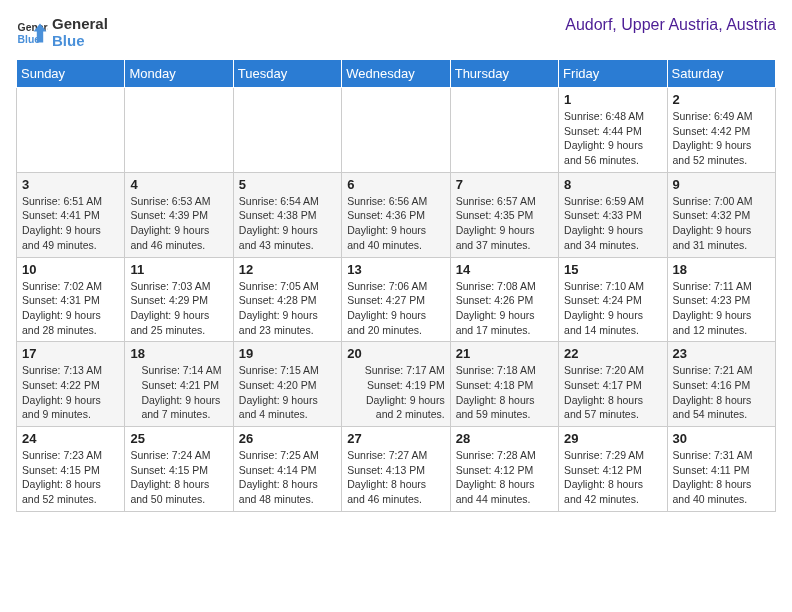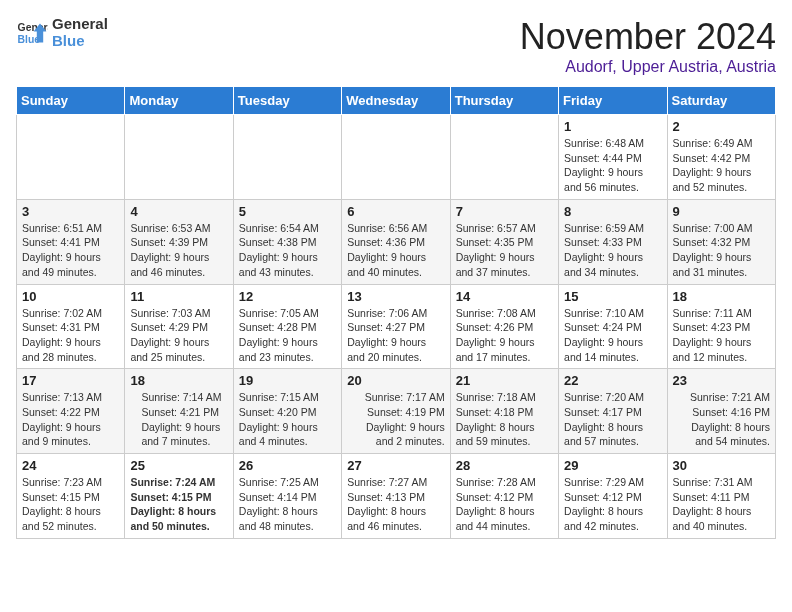--- a/index.html
+++ b/index.html
@@ -39,21 +39,21 @@
     }
     table {
       width: 100%;
       border-collapse: collapse;
       table-layout: fixed;
     }
     thead th {
       background-color: #2b7cd3;
       color: #fff;
       font-size: 13px;
-      font-weight: bold;
+      font-weight: normal;
       padding: 6px 4px;
       text-align: left;
       border: 1px solid #fff;
     }
     tbody td {
       border: 1px solid #ccc;
       vertical-align: top;
       padding: 4px 5px;
       font-size: 11px;
       color: #333;
@@ -88,21 +88,20 @@
       <text x="2" y="18" font-size="13" font-weight="bold" fill="#333" font-family="Arial">General</text>
       <text x="2" y="32" font-size="13" font-weight="bold" fill="#4a90d9" font-family="Arial">Blue</text>
       <polygon points="30,8 38,18 34,18 34,32 26,32 26,18 22,18" fill="#4a90d9"></polygon>
     </svg>
     <div>
       <div style="font-size:15px;font-weight:bold;color:#333;line-height:1.1;">General</div>
       <div style="font-size:15px;font-weight:bold;color:#4a90d9;line-height:1.1;">Blue</div>
     </div>
   </div>
   <div class="title-area">
-    <div class="month-title">November 2024</div>
     <div class="location-title">Audorf, Upper Austria, Austria</div>
   </div>
 </div>
 
 <table>
   <thead>
     <tr>
     <th>Sunday</th>
         <th>Monday</th>
         <th>Tuesday</th>
@@ -252,35 +251,35 @@
 Daylight: 8 hours and 59 minutes.</div>
         </td>
         <td>
           <span class="day-number">22</span>
           <div class="day-info" style="white-space: pre-line;">Sunrise: 7:20 AM
 Sunset: 4:17 PM
 Daylight: 8 hours and 57 minutes.</div>
         </td>
         <td>
           <span class="day-number">23</span>
-          <div class="day-info" style="white-space: pre-line; text-align: right;">Sunrise: 7:21 AM
+          <div class="day-info" style="white-space: pre-line;">Sunrise: 7:21 AM
 Sunset: 4:16 PM
 Daylight: 8 hours and 54 minutes.</div>
         </td>
       </tr>
       <tr>
         <td>
           <span class="day-number">24</span>
           <div class="day-info" style="white-space: pre-line;">Sunrise: 7:23 AM
 Sunset: 4:15 PM
 Daylight: 8 hours and 52 minutes.</div>
         </td>
         <td>
           <span class="day-number">25</span>
-          <div class="day-info" style="white-space: pre-line; font-weight: bold;">Sunrise: 7:24 AM
+          <div class="day-info" style="white-space: pre-line;">Sunrise: 7:24 AM
 Sunset: 4:15 PM
 Daylight: 8 hours and 50 minutes.</div>
         </td>
         <td>
           <span class="day-number">26</span>
           <div class="day-info" style="white-space: pre-line;">Sunrise: 7:25 AM
 Sunset: 4:14 PM
 Daylight: 8 hours and 48 minutes.</div>
         </td>
         <td>

